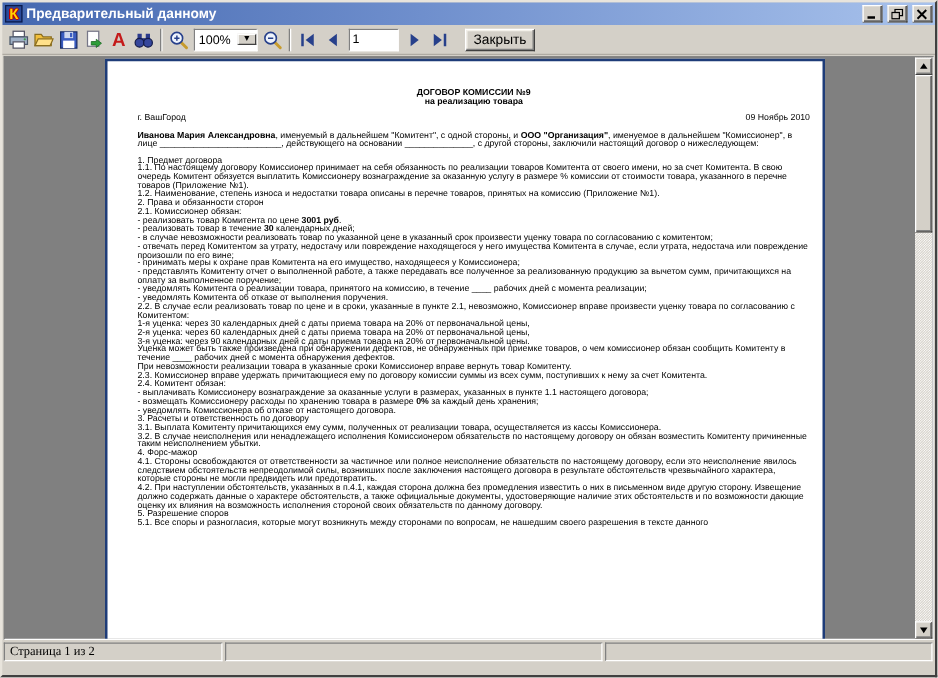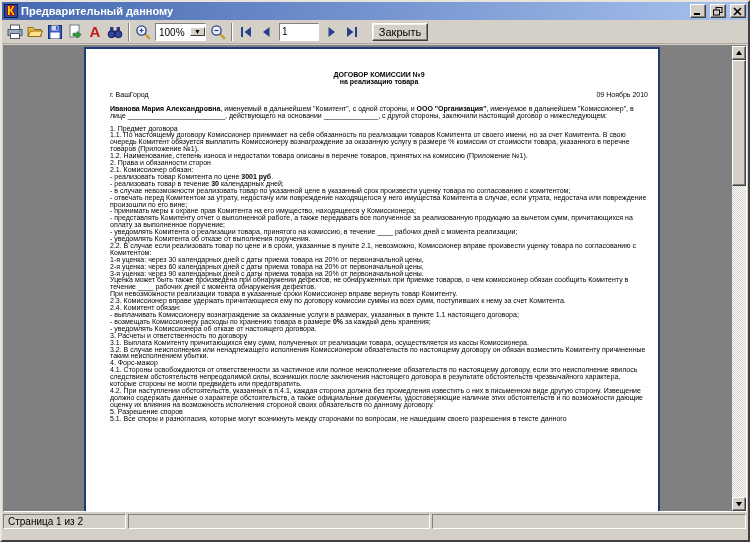--- a/index.html
+++ b/index.html
@@ -93,21 +93,21 @@
     position:absolute; left:0; top:14px; width:14px; height:126px; background:#d4d0c8;
     border:1px solid; border-color:#ffffff #404040 #404040 #ffffff;
     box-shadow:inset -1px -1px 0 #808080;
   }
   
   .statusbar { flex:0 0 18px; display:flex; gap:2px; padding:2px 2px 1px 1px; background:#d4d0c8; }
   .sb-panel {
     border:1px solid; border-color:#808080 #ffffff #ffffff #808080;
     font-size:10px; color:#000; padding:1px 4px 0 4px; white-space:nowrap; overflow:hidden;
   }
-  .sb-panel.p1 { width:123px; }
+  .sb-panel.p1 { width:175px;font-family:Liberation Serif, serif; }
   .sb-panel.p2 { width:302px; }
   .sb-panel.p3 { flex:1; }
   .bottom-strip { flex:0 0 10px; background:#d4d0c8; }
 </style>
 </head>
 <body>
 
 <div class="window">
 
   <div class="titlebar">

